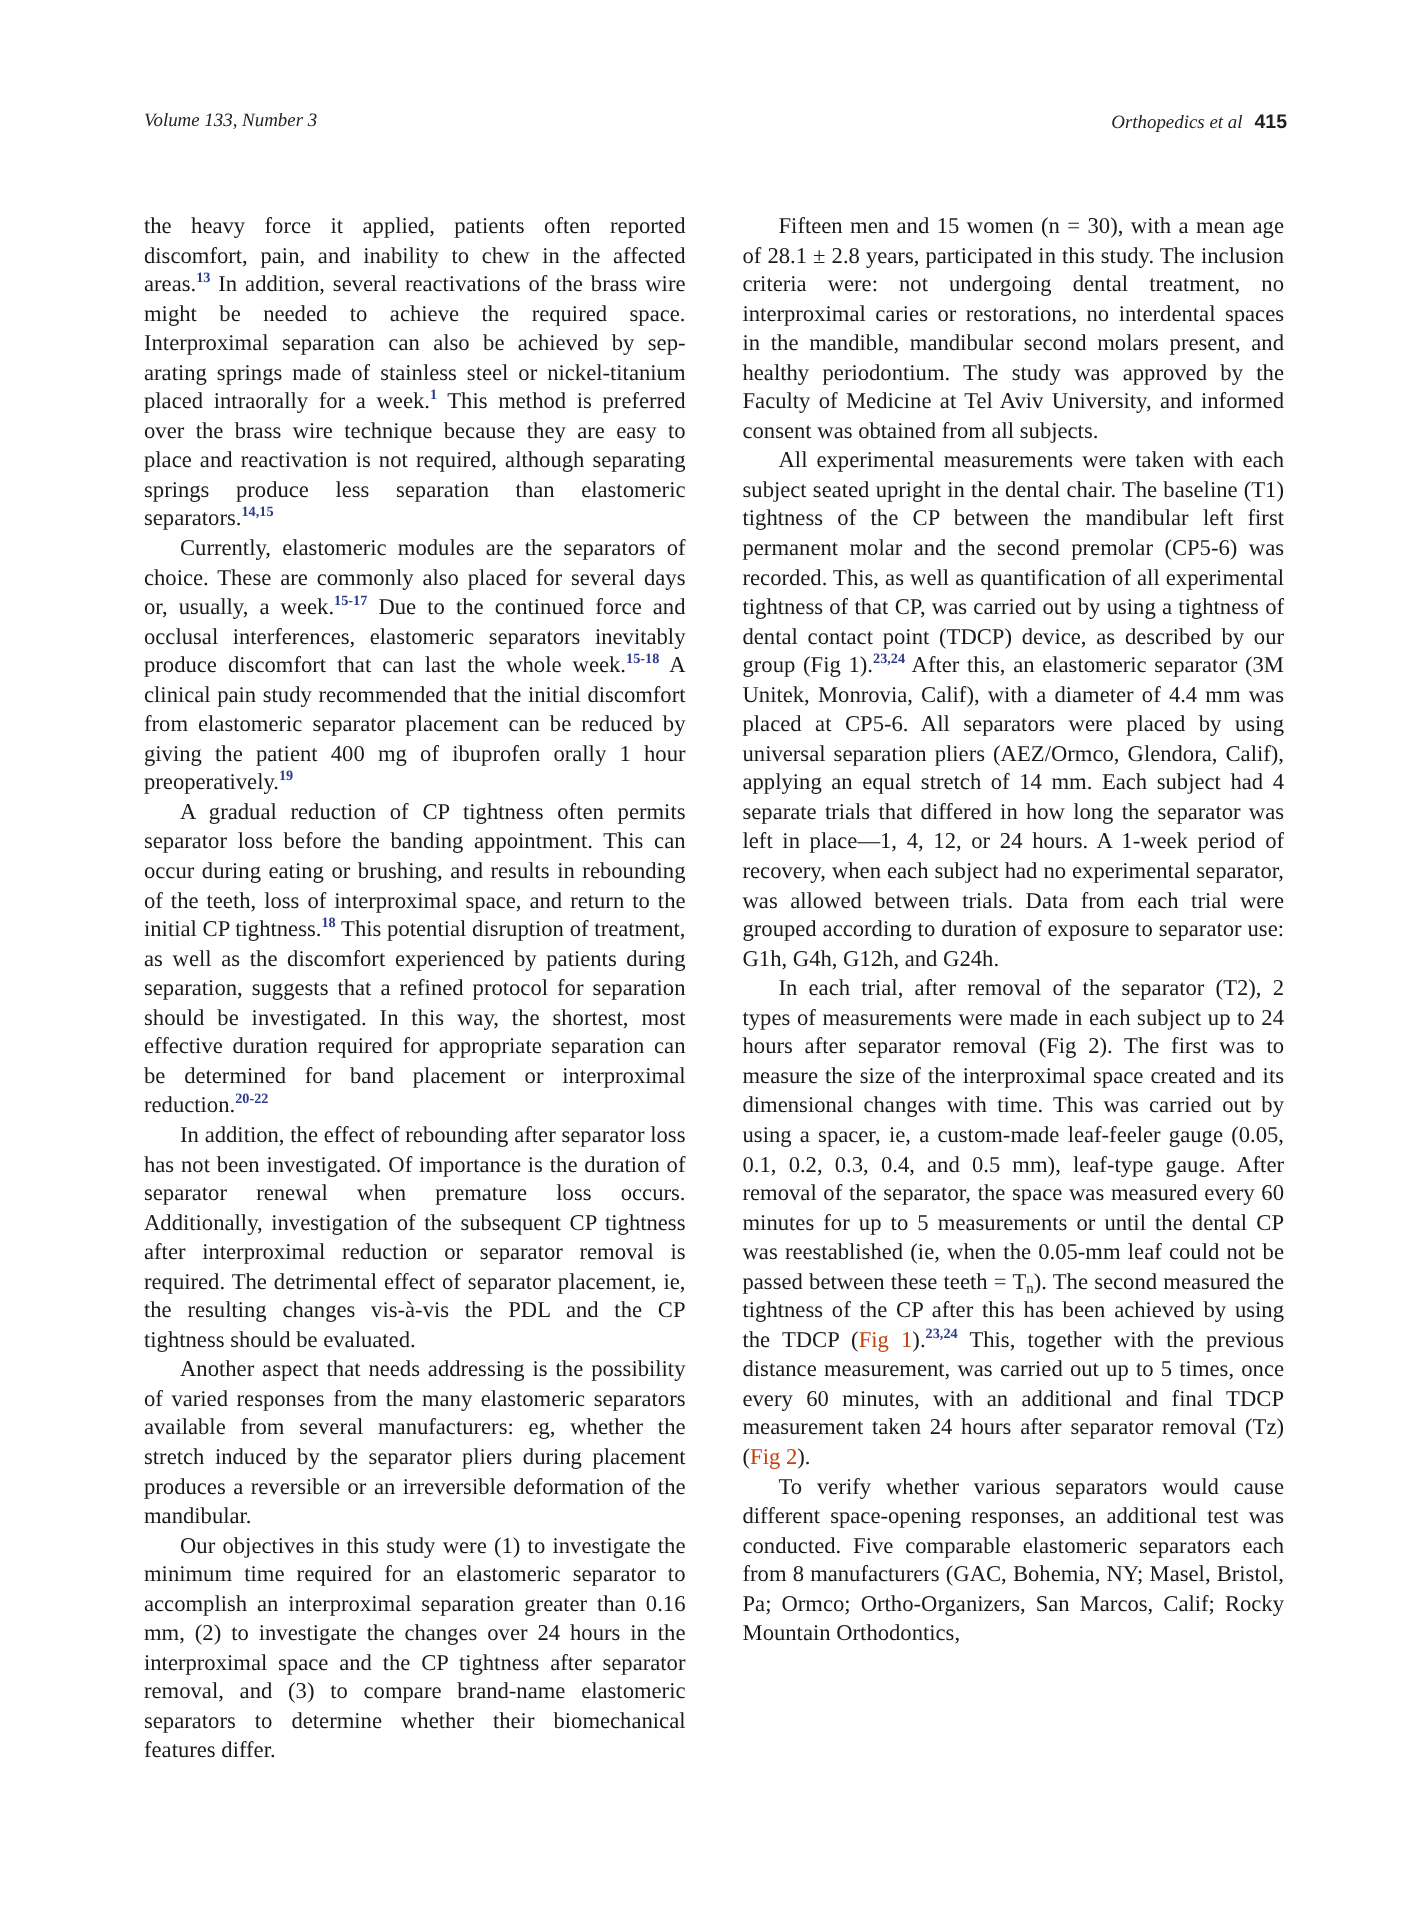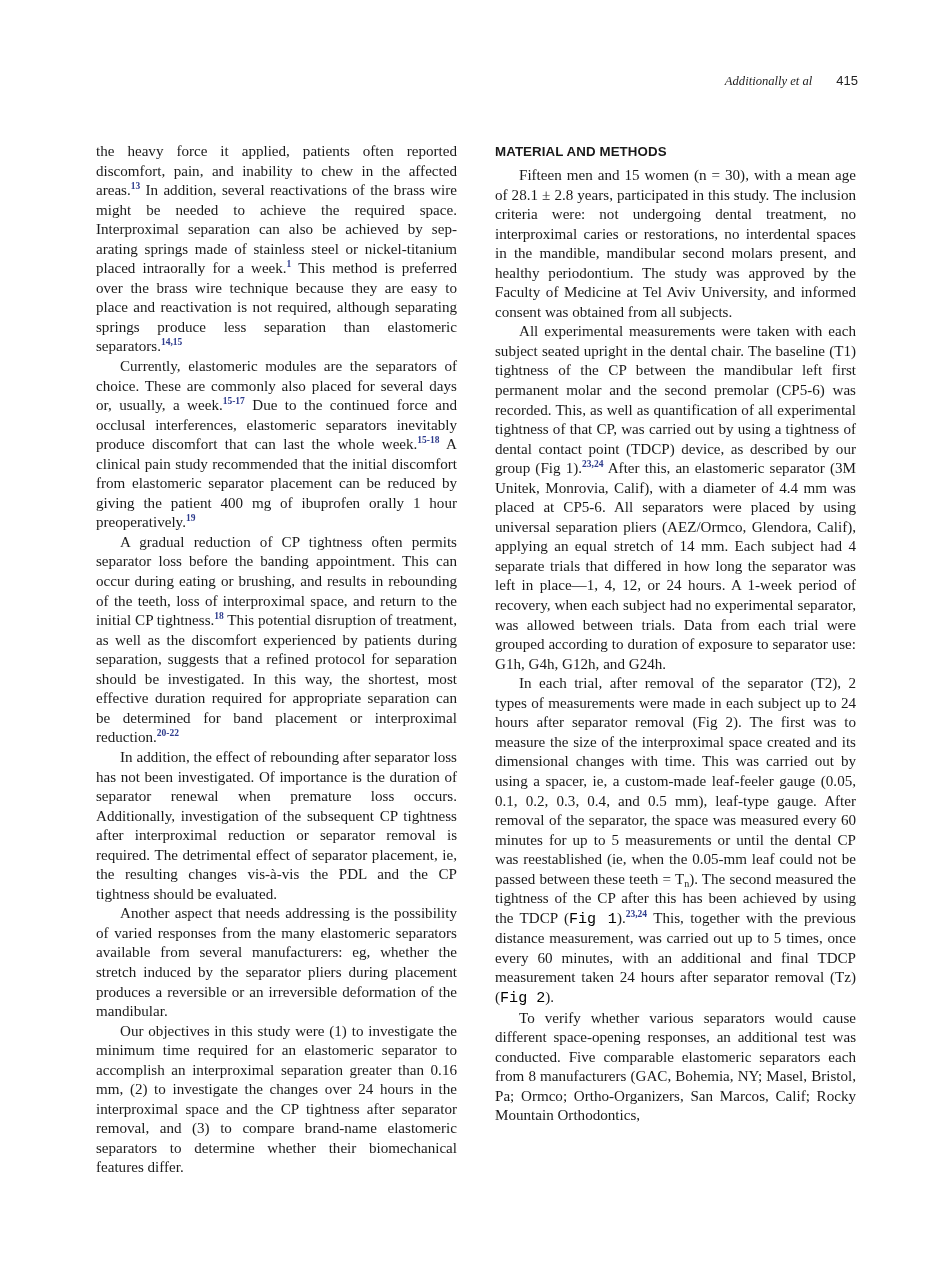--- a/index.html
+++ b/index.html
@@ -1,49 +1,49 @@
 <!DOCTYPE html>
 <html><head>
 <meta charset="utf-8">
 <style>
   html, body { margin: 0; padding: 0; background: #ffffff; }
   body { width: 950px; height: 1272px; position: relative; overflow: hidden; color: #1a1a1a; }
   .running-head { position: absolute; top: 72px; left: 96px; width: 762px; font-family: "Liberation Serif", serif; font-style: italic; font-size: 12.6px; line-height: 17px; color: #222; }
   .rh-left { position: absolute; left: 0; top: 0; }
   .rh-right { position: absolute; right: 0; top: 0; white-space: nowrap; }
-  .rh-right .page-num { font-family: "Liberation Sans", sans-serif; font-style: normal; font-weight: normal; font-size: 13px; margin-left: 24px; }
+  .rh-right .page-num { font-family: "Liberation Sans", sans-serif; font-style: normal; font-weight: bold; font-size: 13px; margin-left: 8px; }
   .col { position: absolute; top: 142px; width: 361px; font-family: "Liberation Serif", serif; font-size: 15.1px; line-height: 19.55px; text-align: justify; hyphens: manual; }
   .col-left { left: 96px; }
   .col-right { left: 495px; }
   .col p { margin: 0; }
   .col p.indent { text-indent: 24px; }
   .section-heading { font-family: "Liberation Sans", sans-serif; font-weight: bold; font-size: 13.3px; line-height: 19px; margin: 0 0 5px 0; text-align: left; letter-spacing: 0.1px; }
   sup.ref { font-size: 9.5px; line-height: 0; vertical-align: 6px; color: #2c3a8c; font-weight: bold; }
-  .link { color: #000000; font-family: Liberation Mono, monospace; }
+  .link { color: #c2410c; }
   sub.s { font-size: 10px; line-height: 0; vertical-align: -3px; }
 </style>
 </head>
 <body>
 
 <div class="running-head">
   <div class="rh-left">
+    <div>Volume 133, Number 3</div>
   </div>
   <div class="rh-right">
-    <span>Additionally et al</span><span class="page-num">415</span>
+    <span>Orthopedics et al</span><span class="page-num">415</span>
   </div>
 </div>
 
 <div class="col col-left">
   <p><span>the heavy force it applied, patients often reported discomfort, pain, and inability to chew in the affected areas.</span><sup class="ref">13</sup><span> In addition, several reactivations of the brass wire might be needed to achieve the required space. Interproximal separation can also be achieved by sep­arating springs made of stainless steel or nickel-tita­nium placed intraorally for a week.</span><sup class="ref">1</sup><span> This method is preferred over the brass wire technique because they are easy to place and reactivation is not required, although separating springs produce less separation than elastomeric separators.</span><sup class="ref">14,15</sup></p>
   <p class="indent"><span>Currently, elastomeric modules are the separators of choice. These are commonly also placed for several days or, usually, a week.</span><sup class="ref">15-17</sup><span> Due to the continued force and occlusal interferences, elastomeric separators inevitably produce discomfort that can last the whole week.</span><sup class="ref">15-18</sup><span> A clinical pain study recommended that the initial discomfort from elastomeric separator placement can be reduced by giving the patient 400 mg of ibuprofen orally 1 hour preoperatively.</span><sup class="ref">19</sup></p>
   <p class="indent"><span>A gradual reduction of CP tightness often permits separator loss before the banding appointment. This can occur during eating or brushing, and results in rebound­ing of the teeth, loss of interproximal space, and return to the initial CP tightness.</span><sup class="ref">18</sup><span> This potential disruption of treatment, as well as the discomfort experienced by patients during separation, suggests that a refined pro­tocol for separation should be investigated. In this way, the shortest, most effective duration required for appro­priate separation can be determined for band placement or interproximal reduction.</span><sup class="ref">20-22</sup></p>
   <p class="indent">In addition, the effect of rebounding after separator loss has not been investigated. Of importance is the duration of separator renewal when premature loss occurs. Additionally, investigation of the subsequent CP tightness after interproximal reduction or separator removal is required. The detrimental effect of separator placement, ie, the resulting changes vis-à-vis the PDL and the CP tightness should be evaluated.</p>
   <p class="indent">Another aspect that needs addressing is the possi­bility of varied responses from the many elastomeric separators available from several manufacturers: eg, whether the stretch induced by the separator pliers during placement produces a reversible or an irrevers­ible deformation of the mandibular.</p>
   <p class="indent">Our objectives in this study were (1) to investigate the minimum time required for an elastomeric separator to accomplish an interproximal separation greater than 0.16 mm, (2) to investigate the changes over 24 hours in the interproximal space and the CP tightness after separator removal, and (3) to compare brand-name elastomeric separators to determine whether their bio­mechanical features differ.</p>
 </div>
 
 <div class="col col-right">
-  <h2 class="section-heading">MATERIAL AND METHODS</h2>
   <p class="indent">Fifteen men and 15 women (n = 30), with a mean age of 28.1 ± 2.8 years, participated in this study. The inclusion criteria were: not undergoing dental treat­ment, no interproximal caries or restorations, no inter­dental spaces in the mandible, mandibular second molars present, and healthy periodontium. The study was approved by the Faculty of Medicine at Tel Aviv University, and informed consent was obtained from all subjects.</p>
   <p class="indent"><span>All experimental measurements were taken with each subject seated upright in the dental chair. The baseline (T1) tightness of the CP between the mandib­ular left first permanent molar and the second premolar (CP5-6) was recorded. This, as well as quantification of all experimental tightness of that CP, was carried out by using a tightness of dental contact point (TDCP) device, as described by our group (Fig 1).</span><sup class="ref">23,24</sup><span> After this, an elastomeric separator (3M Unitek, Monrovia, Calif), with a diameter of 4.4 mm was placed at CP5-6. All separators were placed by using universal separa­tion pliers (AEZ/Ormco, Glendora, Calif), applying an equal stretch of 14 mm. Each subject had 4 separate trials that differed in how long the separator was left in place—1, 4, 12, or 24 hours. A 1-week period of recovery, when each subject had no experimental sep­arator, was allowed between trials. Data from each trial were grouped according to duration of exposure to separator use: G1h, G4h, G12h, and G24h.</span></p>
   <p class="indent"><span>In each trial, after removal of the separator (T2), 2 types of measurements were made in each subject up to 24 hours after separator removal (Fig 2). The first was to measure the size of the interproximal space created and its dimensional changes with time. This was carried out by using a spacer, ie, a custom-made leaf-feeler gauge (0.05, 0.1, 0.2, 0.3, 0.4, and 0.5 mm), leaf-type gauge. After removal of the separator, the space was measured every 60 minutes for up to 5 measurements or until the dental CP was reestablished (ie, when the 0.05-mm leaf could not be passed between these teeth = T</span><sub class="s">n</sub><span>). The second measured the tightness of the CP after this has been achieved by using the TDCP (</span><span class="link">Fig 1</span><span>).</span><sup class="ref">23,24</sup><span> This, together with the previous distance measurement, was carried out up to 5 times, once every 60 minutes, with an additional and final TDCP measurement taken 24 hours after sepa­rator removal (Tz) (</span><span class="link">Fig 2</span><span>).</span></p>
   <p class="indent">To verify whether various separators would cause different space-opening responses, an additional test was conducted. Five comparable elastomeric separa­tors each from 8 manufacturers (GAC, Bohemia, NY; Masel, Bristol, Pa; Ormco; Ortho-Organizers, San Marcos, Calif; Rocky Mountain Orthodontics,</p>
 </div>
 
 </body></html>

